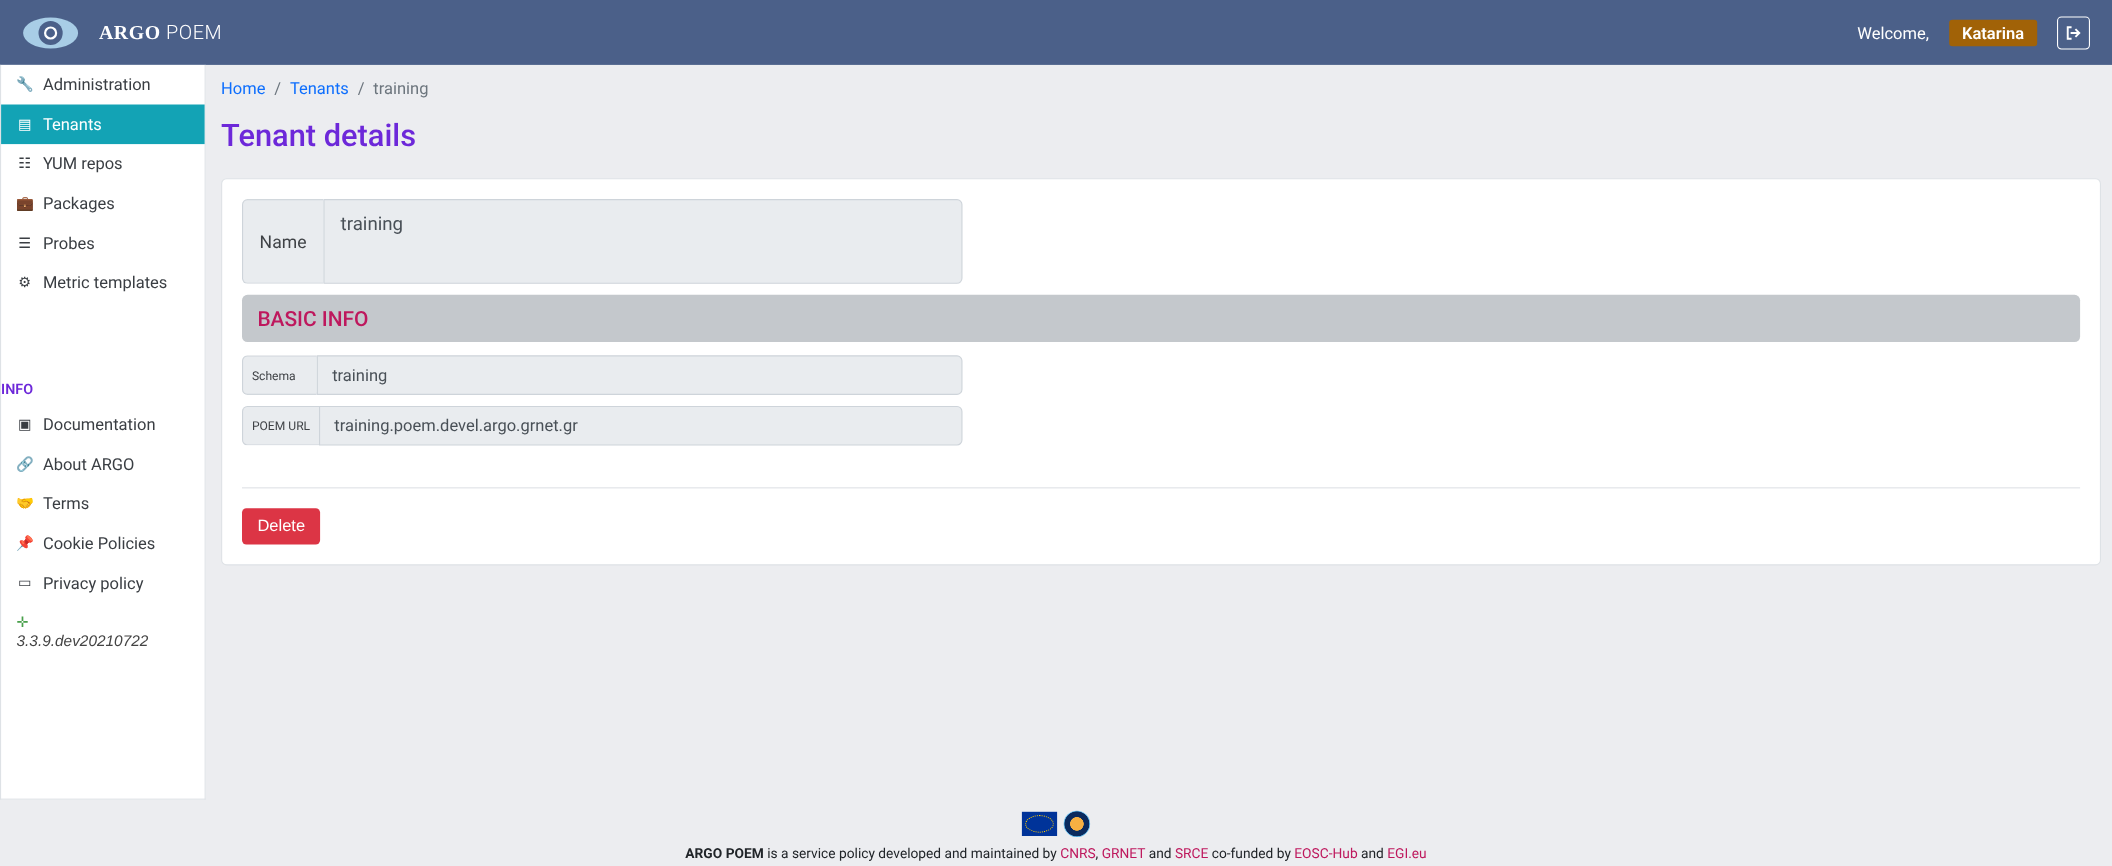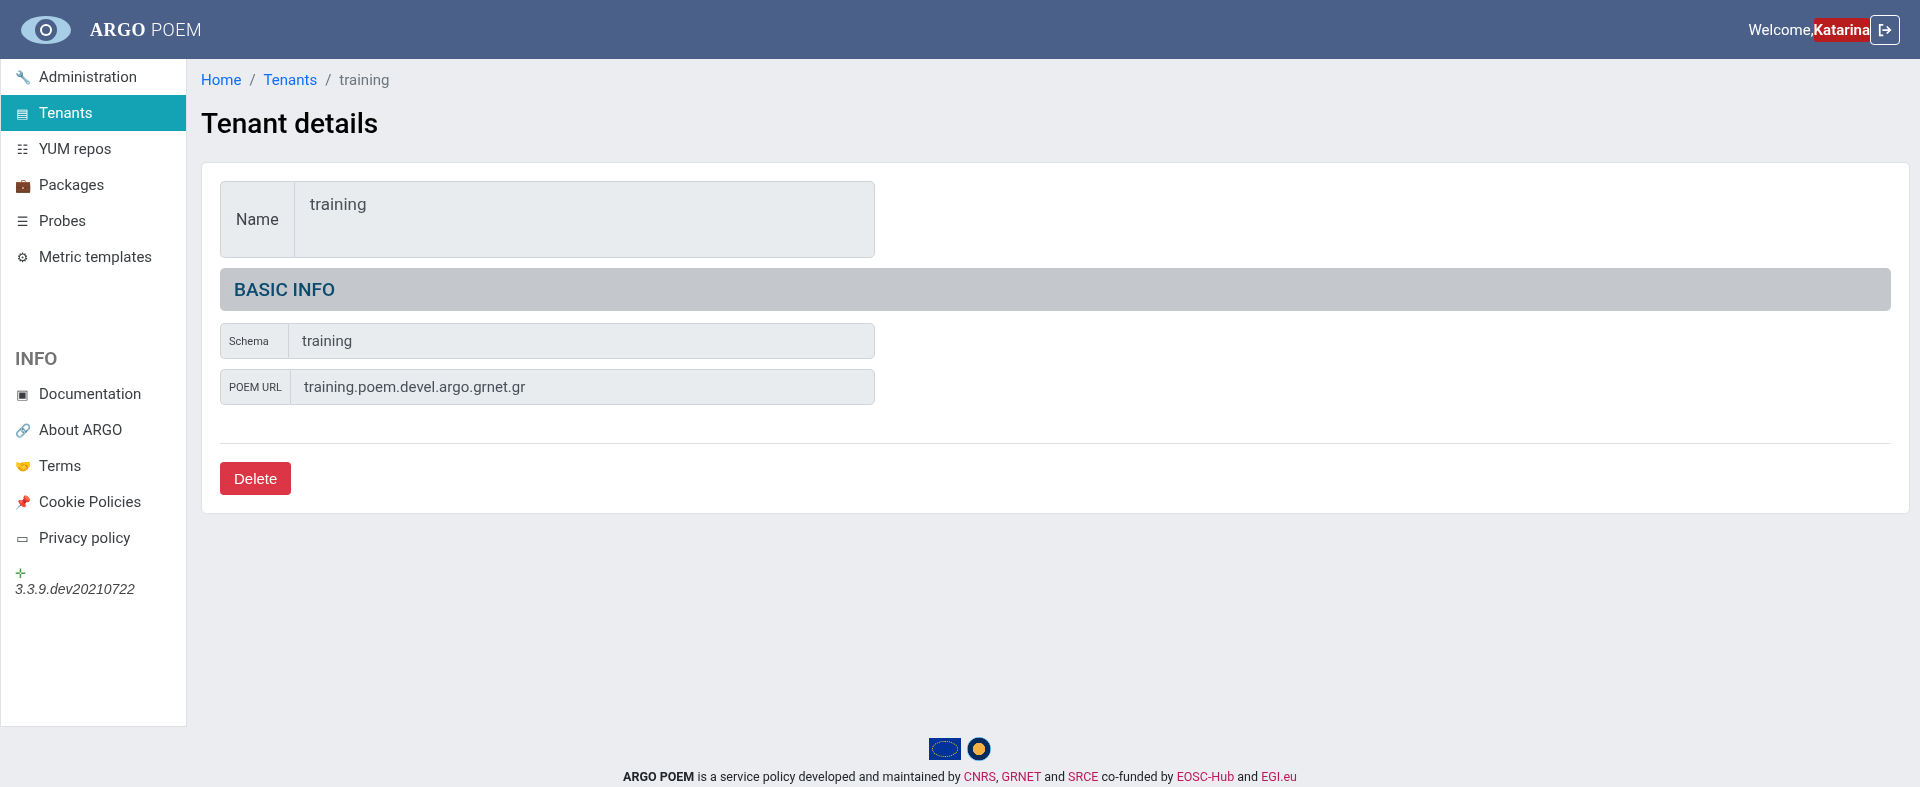--- a/index.html
+++ b/index.html
@@ -31,27 +31,27 @@
     .logo-eye svg { display: block; }
     .brand {
       font-size: 18px;
       letter-spacing: 0.5px;
     }
     .brand .bold { font-weight: 700; font-family: Liberation Serif, serif; }
     .brand .thin { font-weight: 300; }
     .header-right {
       display: flex;
       align-items: center;
-      gap: 0;
+      gap: 18px;
       font-size: 15px;
     }
     .user-badge {
-      background: #b91c1c;
+      background: #a16207;
       color: #fff;
-      padding: 3px 0;
+      padding: 3px 12px;
       border-radius: 3px;
       font-weight: 600;
     }
     .logout-btn {
       border: 1px solid #fff;
       border-radius: 4px;
       width: 30px;
       height: 30px;
       display: flex;
       align-items: center;
@@ -84,25 +84,25 @@
     .nav-item.active {
       background: #13a3b5;
       color: #fff;
     }
     .nav-icon {
       width: 15px;
       text-align: center;
       font-size: 13px;
     }
     .info-heading {
-      font-size: 19px;
+      font-size: 13px;
       font-weight: 600;
-      padding: 12px 14px 6px 14px;
+      padding: 12px 14px 6px 0;
       margin-top: 60px;
-      color: #737373;
+      color: #6d28d9;
     }
     .version-box {
       padding: 10px 14px;
       color: #49a04b;
     }
     .version-text {
       font-style: italic;
       color: #444;
       font-weight: 400;
       font-size: 14px;
@@ -119,21 +119,21 @@
       display: flex;
       gap: 8px;
       align-items: center;
     }
     .breadcrumb a { color: #0d6efd; text-decoration: none; }
     .breadcrumb .sep { color: #6c757d; }
     .breadcrumb .current { color: #6c757d; }
     .page-title {
       font-size: 28px;
       font-weight: 500;
-      color: #000000;
+      color: #6d28d9;
       margin-bottom: 22px;
     }
     .card {
       background: #fff;
       border: 1px solid #dee2e6;
       border-radius: 5px;
       padding: 18px;
     }
     .field-row {
       display: flex;
@@ -159,21 +159,21 @@
       background: #e9ecef;
       border: 1px solid #ced4da;
       border-radius: 0 5px 5px 0;
       padding: 8px 13px;
       color: #495057;
       font-size: 15px;
     }
     .name-row .field-value { padding: 12px 15px; font-size: 17px; }
     .section-heading {
       background: #c4c8cc;
-      color: #0c4a6e;
+      color: #be185d;
       font-size: 19px;
       font-weight: 500;
       padding: 10px 14px;
       border-radius: 5px;
       margin: 2px 0 12px 0;
     }
     .card hr {
       border: none;
       border-top: 1px solid #dee2e6;
       margin: 38px 0 18px 0;

